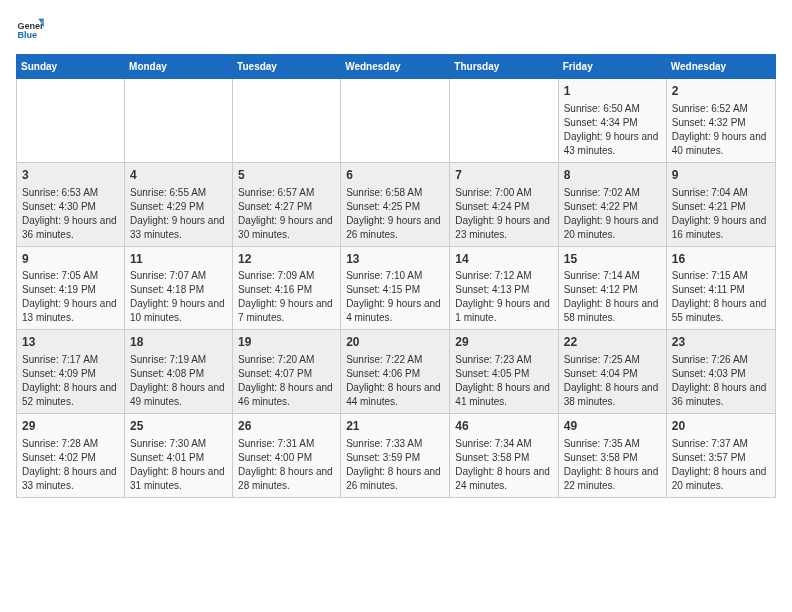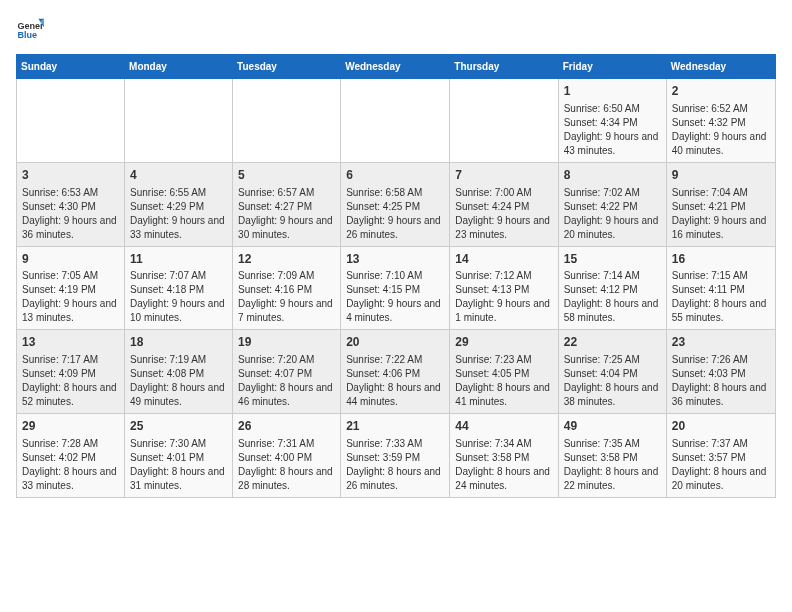--- a/index.html
+++ b/index.html
@@ -245,21 +245,21 @@
         </td>
         <td>
           <span class="day-num">26</span>
           <div class="day-info">Sunrise: 7:31 AM<br>Sunset: 4:00 PM<br>Daylight: 8 hours and 28 minutes.</div>
         </td>
         <td>
           <span class="day-num">21</span>
           <div class="day-info">Sunrise: 7:33 AM<br>Sunset: 3:59 PM<br>Daylight: 8 hours and 26 minutes.</div>
         </td>
         <td>
-          <span class="day-num">44</span>
+          <span class="day-num">46</span>
           <div class="day-info">Sunrise: 7:34 AM<br>Sunset: 3:58 PM<br>Daylight: 8 hours and 24 minutes.</div>
         </td>
         <td>
           <span class="day-num">49</span>
           <div class="day-info">Sunrise: 7:35 AM<br>Sunset: 3:58 PM<br>Daylight: 8 hours and 22 minutes.</div>
         </td>
         <td>
           <span class="day-num">20</span>
           <div class="day-info">Sunrise: 7:37 AM<br>Sunset: 3:57 PM<br>Daylight: 8 hours and 20 minutes.</div>
         </td>

